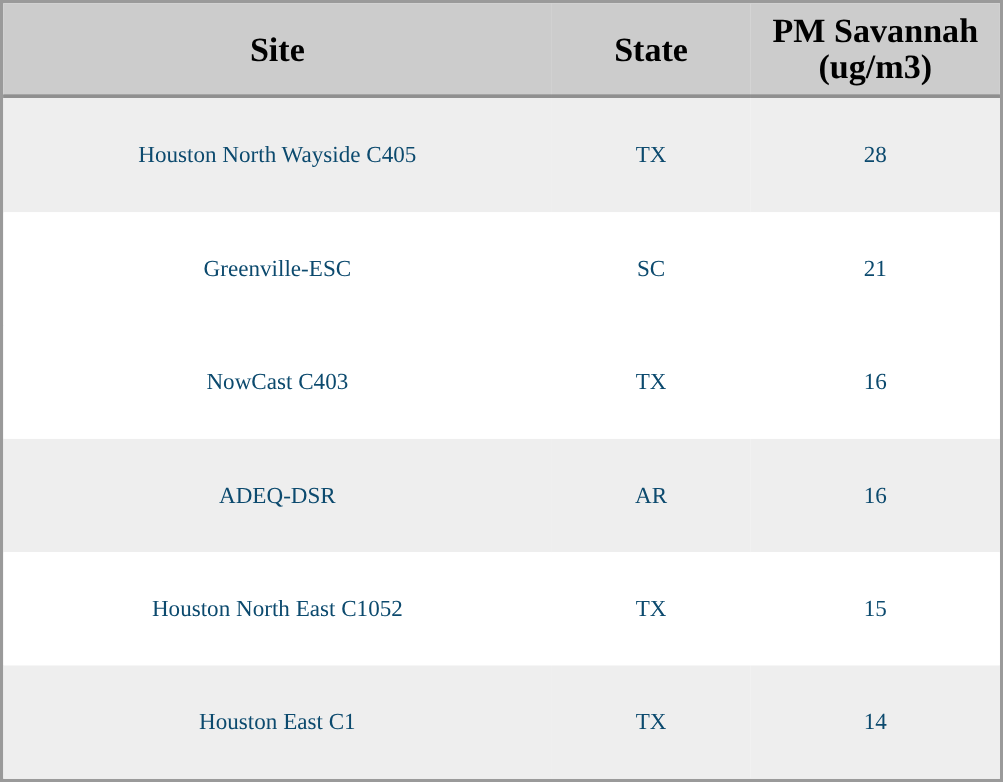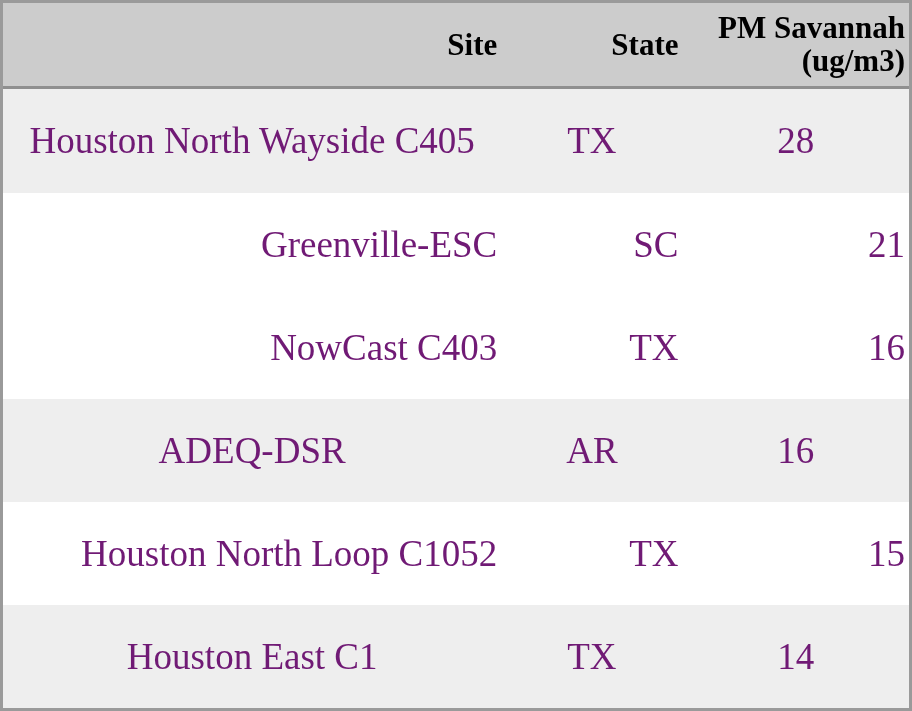--- a/index.html
+++ b/index.html
@@ -25,43 +25,42 @@
     height: 100%;
     border-collapse: collapse;
     table-layout: fixed;
   }
   thead th {
     background: #cccccc;
     color: #000000;
     font-weight: bold;
     font-size: 31px;
     line-height: 1.08;
-    text-align: right;
+    text-align: center;
     vertical-align: middle;
     padding: 8px 4px;
     border-bottom: 3px solid #8f8f8f;
   }
   col.col-site { width: 55%; }
   col.col-state { width: 20%; }
   col.col-value { width: 25%; }
 
   tbody td {
     text-align: center;
     vertical-align: middle;
-    font-size: 37px;
-    color: #701a75;
+    font-size: 21px;
+    color: #0c4a6e;
     padding: 6px 4px;
     height: 58px;
   }
   tbody tr.odd td {
     background: #eeeeee;
   }
   tbody tr.even td {
     background: #ffffff;
-    text-align: right;
   }
 </style>
 </head>
 <body>
 
 <div class="table-wrap">
   <table class="data-table">
     <colgroup>
       <col class="col-site">
       <col class="col-state">
@@ -89,21 +88,21 @@
           <td>NowCast C403</td>
           <td>TX</td>
           <td>16</td>
         </tr>
         <tr class="odd">
           <td>ADEQ-DSR</td>
           <td>AR</td>
           <td>16</td>
         </tr>
         <tr class="even">
-          <td>Houston North Loop C1052</td>
+          <td>Houston North East C1052</td>
           <td>TX</td>
           <td>15</td>
         </tr>
         <tr class="odd">
           <td>Houston East C1</td>
           <td>TX</td>
           <td>14</td>
         </tr>
       </tbody>
   </table>

